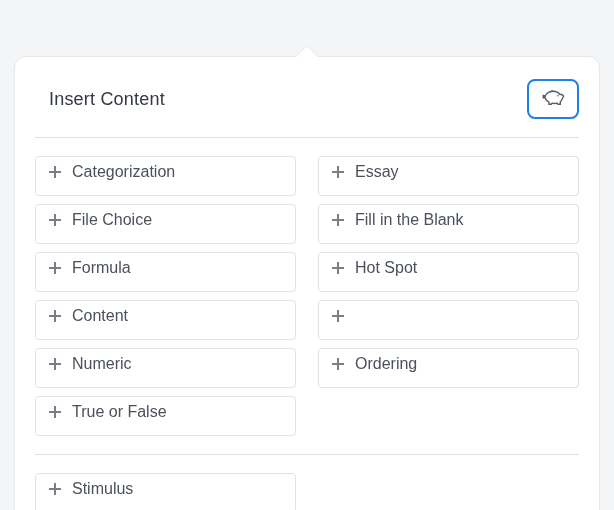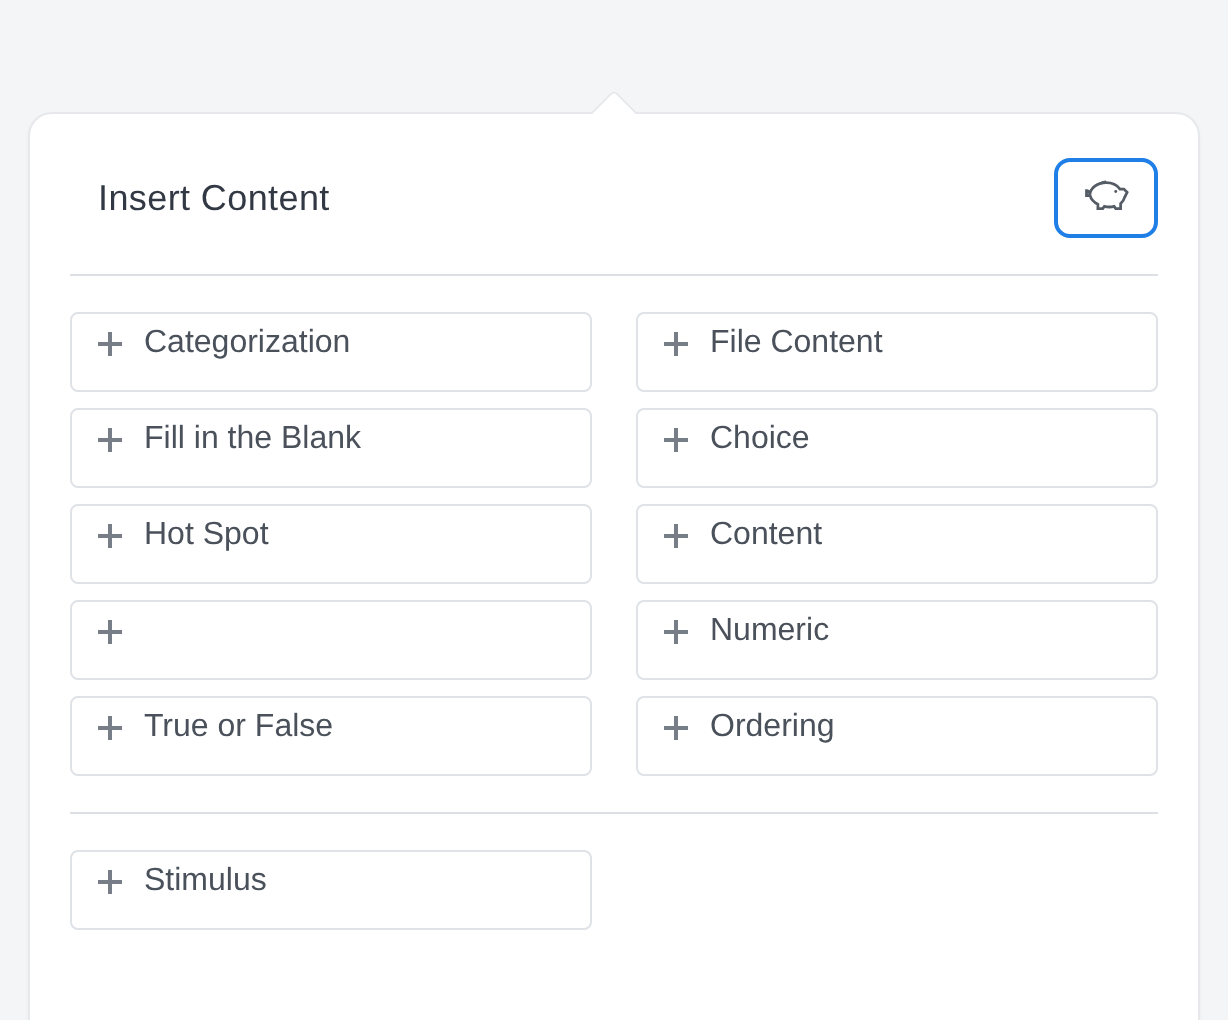--- a/index.html
+++ b/index.html
@@ -140,39 +140,48 @@
             </span>
             <span>Categorization</span>
           </div>
           <div class="tile">
             <span class="plus">
               <svg viewBox="0 0 14 14">
                 <line x1="7" y1="1" x2="7" y2="13"></line>
                 <line x1="1" y1="7" x2="13" y2="7"></line>
               </svg>
             </span>
-            <span>File Content</span>
+            <span>Essay</span>
+          </div>
+          <div class="tile">
+            <span class="plus">
+              <svg viewBox="0 0 14 14">
+                <line x1="7" y1="1" x2="7" y2="13"></line>
+                <line x1="1" y1="7" x2="13" y2="7"></line>
+              </svg>
+            </span>
+            <span>File Choice</span>
           </div>
           <div class="tile">
             <span class="plus">
               <svg viewBox="0 0 14 14">
                 <line x1="7" y1="1" x2="7" y2="13"></line>
                 <line x1="1" y1="7" x2="13" y2="7"></line>
               </svg>
             </span>
             <span>Fill in the Blank</span>
           </div>
           <div class="tile">
             <span class="plus">
               <svg viewBox="0 0 14 14">
                 <line x1="7" y1="1" x2="7" y2="13"></line>
                 <line x1="1" y1="7" x2="13" y2="7"></line>
               </svg>
             </span>
-            <span>Choice</span>
+            <span>Formula</span>
           </div>
           <div class="tile">
             <span class="plus">
               <svg viewBox="0 0 14 14">
                 <line x1="7" y1="1" x2="7" y2="13"></line>
                 <line x1="1" y1="7" x2="13" y2="7"></line>
               </svg>
             </span>
             <span>Hot Spot</span>
           </div>
@@ -202,30 +211,30 @@
             </span>
             <span>Numeric</span>
           </div>
           <div class="tile">
             <span class="plus">
               <svg viewBox="0 0 14 14">
                 <line x1="7" y1="1" x2="7" y2="13"></line>
                 <line x1="1" y1="7" x2="13" y2="7"></line>
               </svg>
             </span>
+            <span>Ordering</span>
+          </div>
+          <div class="tile">
+            <span class="plus">
+              <svg viewBox="0 0 14 14">
+                <line x1="7" y1="1" x2="7" y2="13"></line>
+                <line x1="1" y1="7" x2="13" y2="7"></line>
+              </svg>
+            </span>
             <span>True or False</span>
-          </div>
-          <div class="tile">
-            <span class="plus">
-              <svg viewBox="0 0 14 14">
-                <line x1="7" y1="1" x2="7" y2="13"></line>
-                <line x1="1" y1="7" x2="13" y2="7"></line>
-              </svg>
-            </span>
-            <span>Ordering</span>
           </div>
         </div>
     </div>
 
     <hr class="divider">
 
     <div class="single">
       <div id="extras-row">
           <div class="tile">
             <span class="plus">

